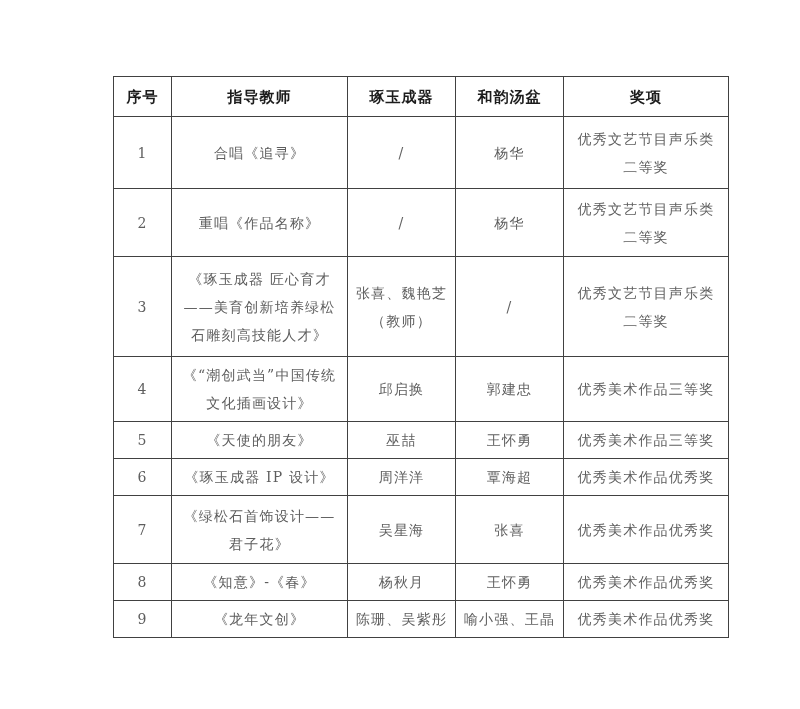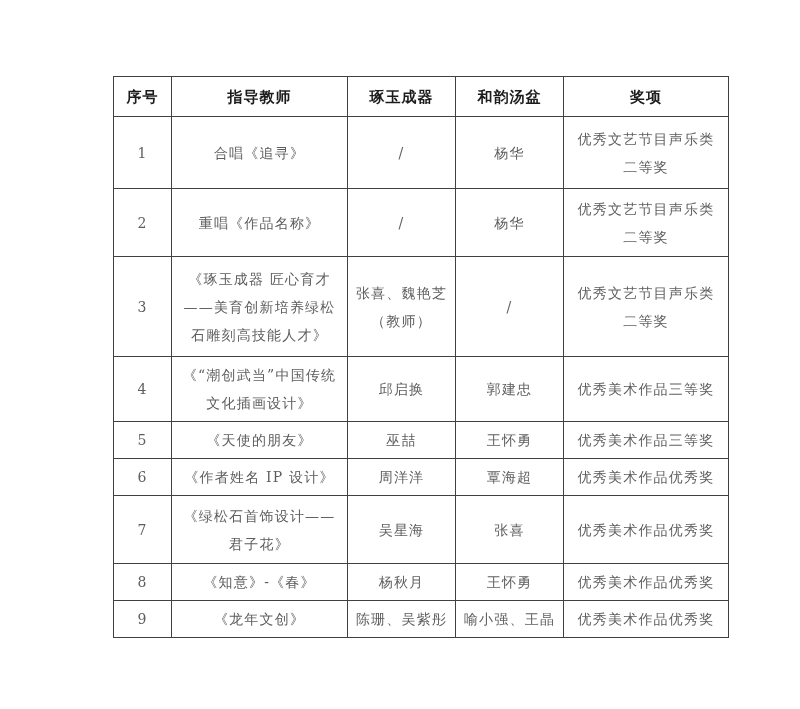--- a/index.html
+++ b/index.html
@@ -109,21 +109,21 @@
         </tr>
         <tr>
           <td>5</td>
           <td>《天使的朋友》</td>
           <td>巫喆</td>
           <td>王怀勇</td>
           <td>优秀美术作品三等奖</td>
         </tr>
         <tr>
           <td>6</td>
-          <td>《作者姓名 IP 设计》</td>
+          <td>《琢玉成器 IP 设计》</td>
           <td>周洋洋</td>
           <td>覃海超</td>
           <td>优秀美术作品优秀奖</td>
         </tr>
         <tr>
           <td>7</td>
           <td>《绿松石首饰设计——君子花》</td>
           <td>吴星海</td>
           <td>张喜</td>
           <td>优秀美术作品优秀奖</td>

